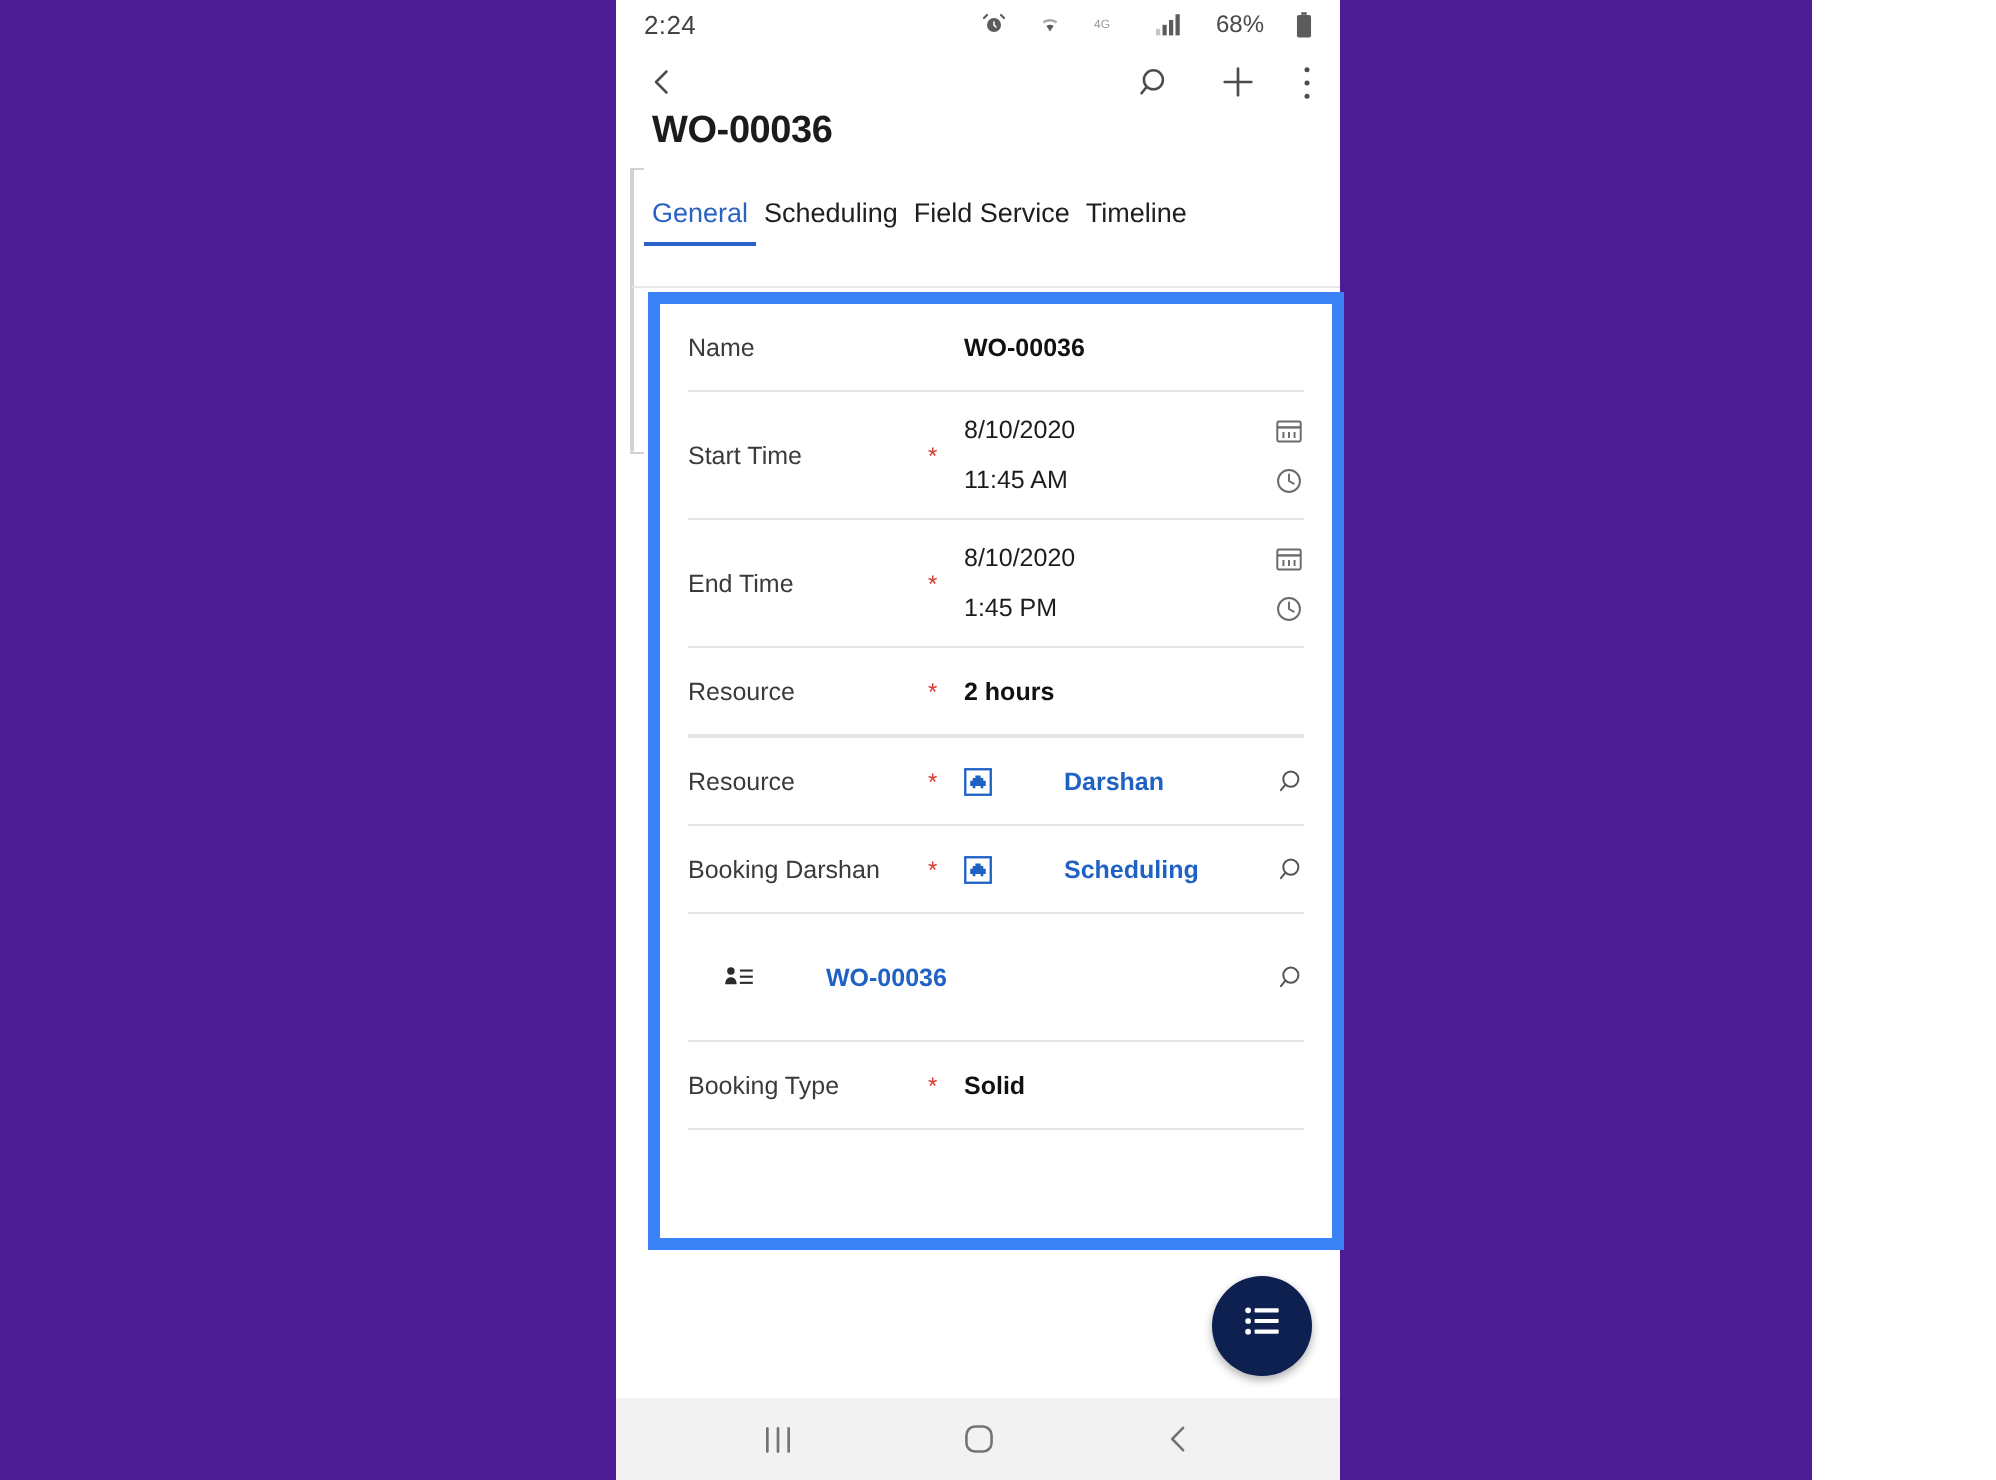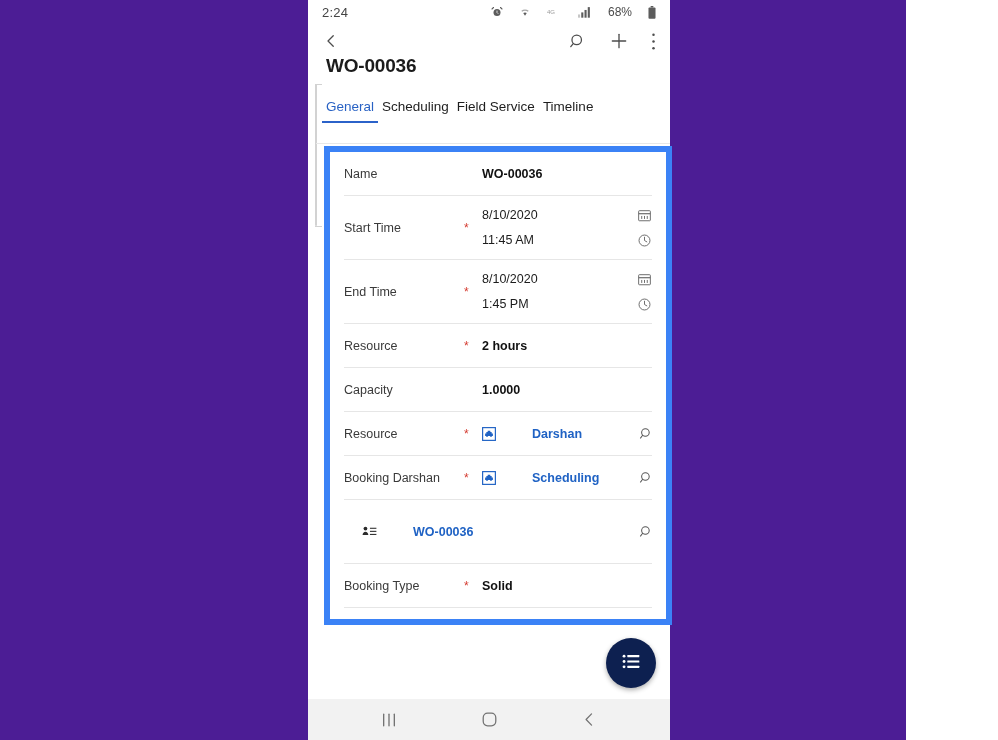--- a/index.html
+++ b/index.html
@@ -464,27 +464,20 @@
 
       <div class="field-row">
         <div class="field-label">Resource</div>
         <div class="field-req">*</div>
         <div class="field-value-wrap">
           <div class="field-value">2 hours</div>
         </div>
       </div>
       <div class="divider"></div>
 
-      <div class="field-row">
-        <div class="field-label">Capacity</div>
-        <div class="field-req"></div>
-        <div class="field-value-wrap">
-          <div class="field-value">1.0000</div>
-        </div>
-      </div>
       <div class="divider"></div>
 
       <div class="field-row">
         <div class="field-label">Resource</div>
         <div class="field-req">*</div>
         <div class="field-value-wrap">
           <div class="lookup-value">
             <span class="entity-ico">
               <svg width="14" height="14" viewBox="0 0 18 18">
                 <rect x="0.8" y="0.8" width="16.4" height="16.4" fill="none" stroke="#1f62c4" stroke-width="1.5"></rect>

